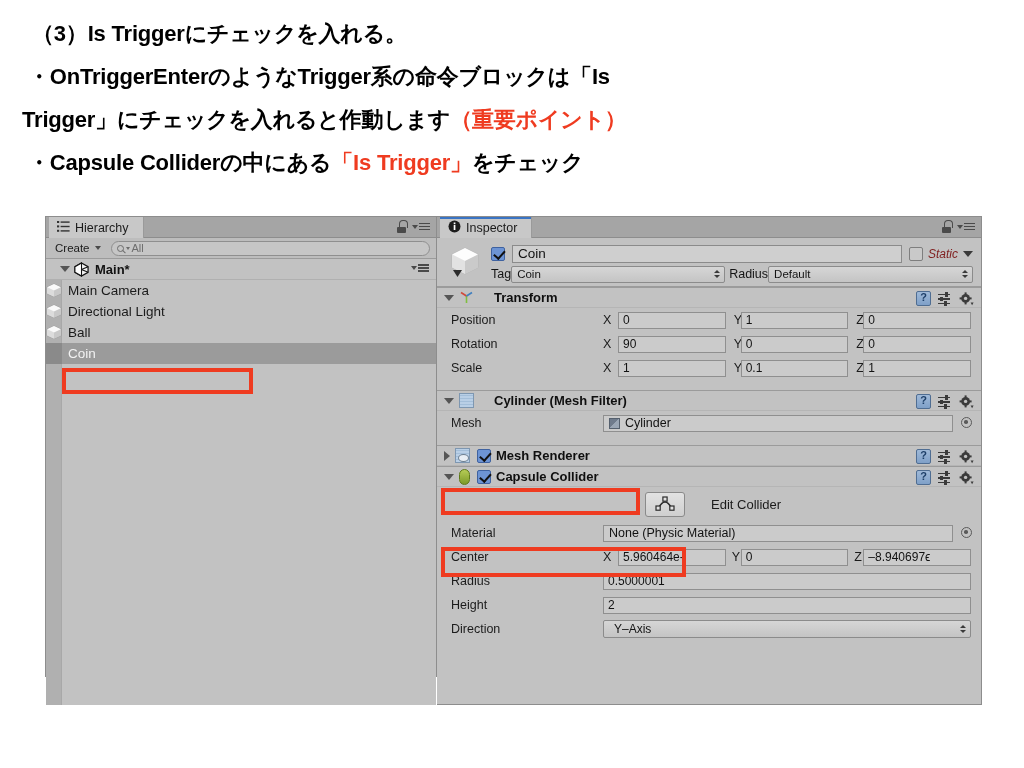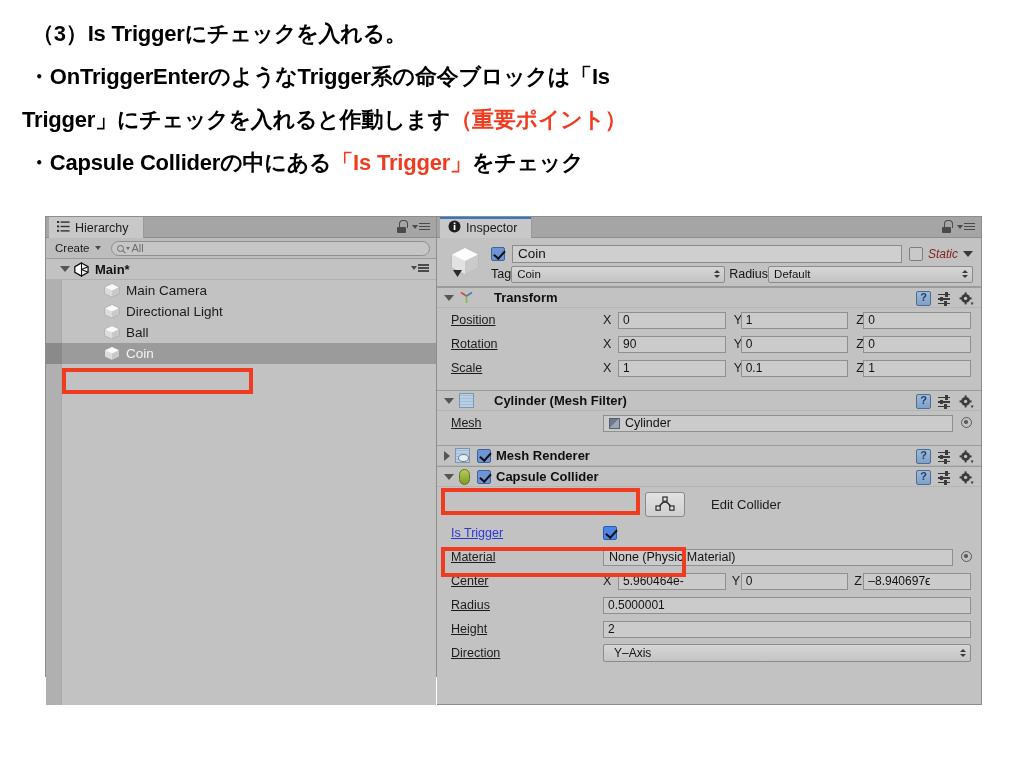--- a/index.html
+++ b/index.html
@@ -164,21 +164,21 @@
   .gutter {
     position: absolute; left: 0; top: 0;
     width: 16px; height: 100%;
     background: #b0b0b0;
     border-right: 1px solid #a8a8a8;
   }
   .hier-row {
     position: relative;
     height: 21px;
     display: flex; align-items: center;
-    padding-left: 58px; gap: 6px;
+    gap: 6px;
     font-size: 13.5px; color: #1b1b1b;
   }
   .hier-row.selected { background: #9b9b9b; color: #f2f2f2; }
   .hier-row.selected .gutter-seg {
     position: absolute; left: 0; top: 0; width: 16px; height: 100%;
     background: #8a8a8a;
   }
   .cube-icon { width: 16px; height: 15px; flex: none; }
 
   
@@ -316,21 +316,21 @@
   .gear-icon { position: relative; width: 15px; height: 14px; }
   .gear-icon svg { position: absolute; left: 0; top: 0; }
 
   .row {
     height: 24px;
     display: flex; align-items: center;
     padding-left: 14px;
     font-size: 12.5px; color: #1b1b1b;
     position: relative;
   }
-  .row .label { width: 152px; flex: none; text-decoration: underline; }
+  .row .label { width: 152px; flex: none; }
   .row .label.blue { color: #2b38d8; }
   .field {
     height: 17px;
     background: #cbcbcb;
     border: 1px solid #8f8f8f;
     display: flex; align-items: center;
     padding-left: 4px;
     font-size: 12px; color: #121212;
     overflow: hidden; white-space: nowrap;
   }
@@ -795,24 +795,20 @@
           <svg width="20" height="16" viewBox="0 0 20 16">
             <path d="M3.5 12 Q10 0 16.5 12" stroke="#2b2b2b" stroke-width="1.3" fill="none"></path>
             <rect x="1" y="10" width="4.2" height="4.2" fill="#e2e2e2" stroke="#2b2b2b" stroke-width="1.2"></rect>
             <rect x="14.8" y="10" width="4.2" height="4.2" fill="#e2e2e2" stroke="#2b2b2b" stroke-width="1.2"></rect>
             <rect x="7.9" y="1" width="4.2" height="4.2" fill="#e2e2e2" stroke="#2b2b2b" stroke-width="1.2"></rect>
           </svg>
         </span>
         <span class="edit-lbl">Edit Collider</span>
       </div>
 
-      <div class="row">
-        <span class="label blue">Is Trigger</span>
-        <span class="chk blue-on"></span>
-      </div>
 
       <div class="row">
         <span class="label">Material</span>
         <span class="obj-field">
           <span>None (Physic Material)</span>
         </span>
         <span class="target-dot"></span>
       </div>
 
       <div class="row">

